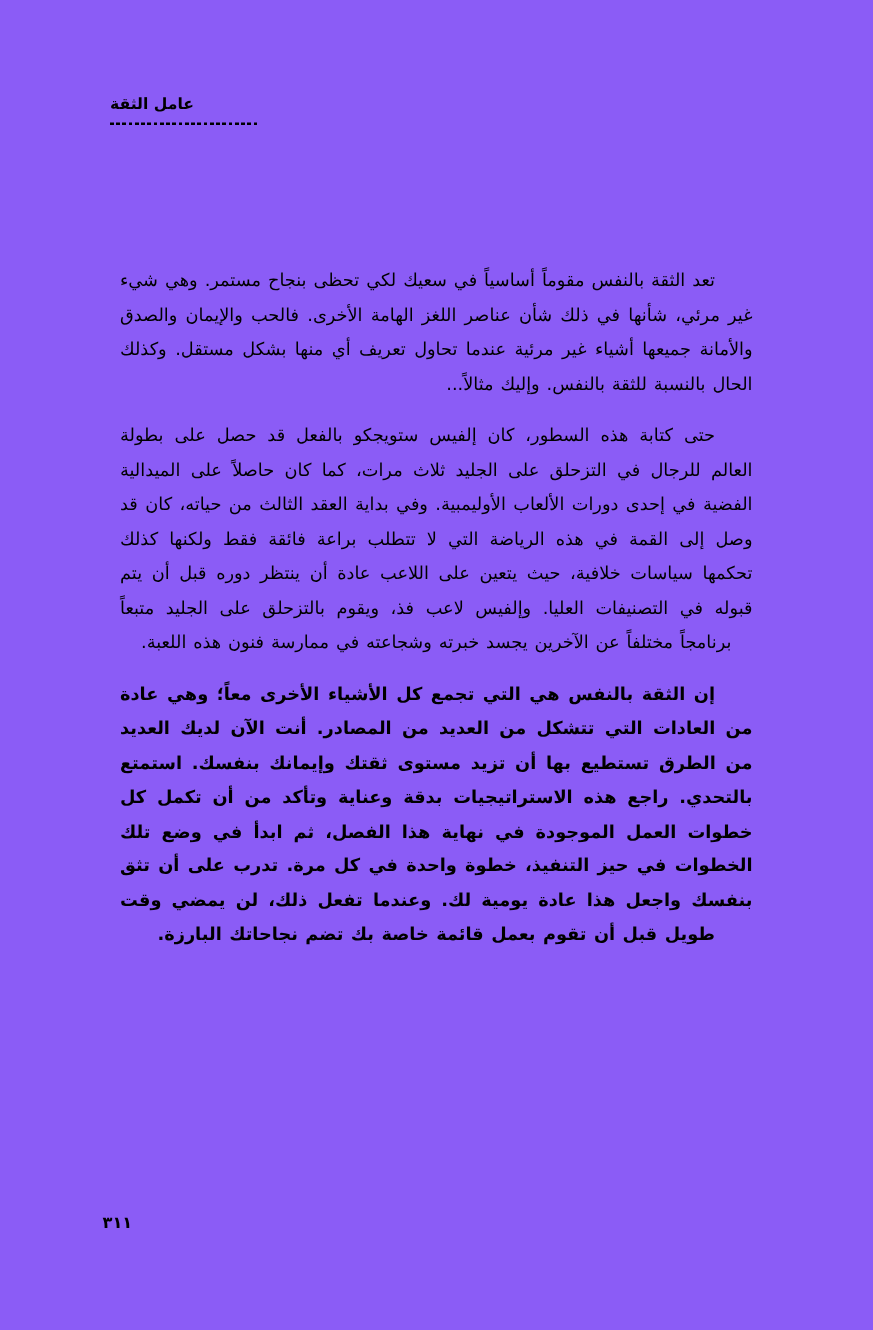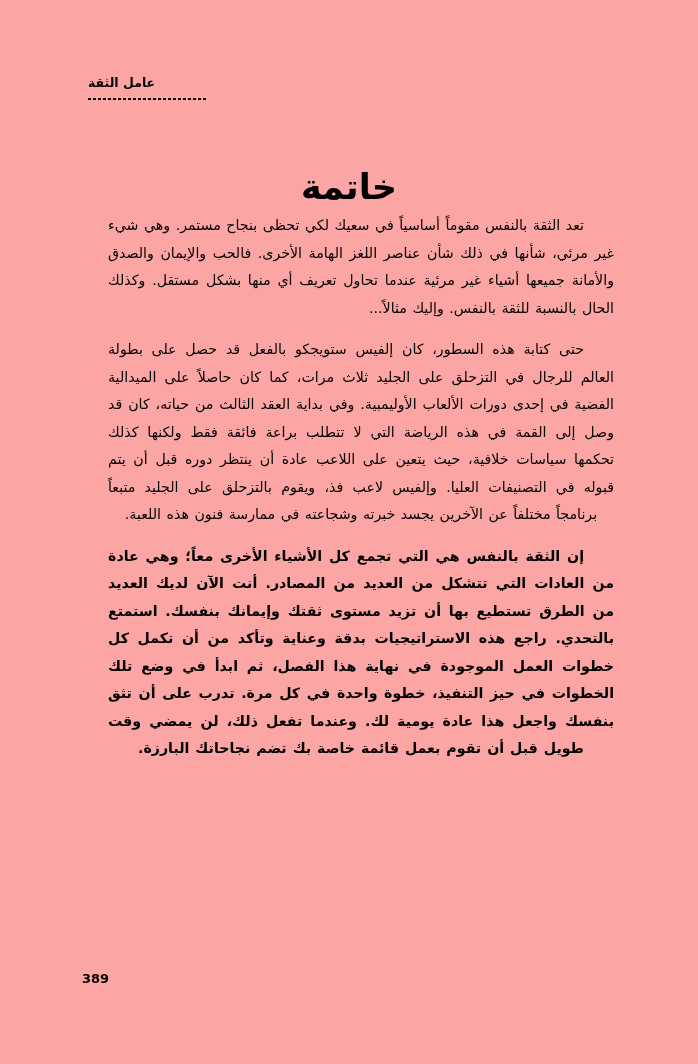--- a/index.html
+++ b/index.html
@@ -5,21 +5,21 @@
   html, body {
     margin: 0;
     padding: 0;
     background: #ffffff;
   }
 
   .page {
     position: relative;
     width: 698px;
     height: 1064px;
-    background: #fca5a5;
+    background: #8b5cf6;
     overflow: hidden;
     font-family: "DejaVu Sans", sans-serif;
     color: #000000;
     box-sizing: border-box;
   }
 
   
   .running-header {
     position: absolute;
     top: 72px;
@@ -67,21 +67,21 @@
     line-height: 1.25;
     letter-spacing: 1px;
     color: #000;
     direction: rtl;
   }
 
   
   .body-block {
     position: absolute;
     top: 212px;
-    right: 84px;
+    right: 96px;
     width: 506px;
     direction: rtl;
     text-align: justify;
     text-align-last: right;
     margin-left: 42px;
   }
 
   .para {
     margin: 0 0 14px 0;
     font-family: "DejaVu Sans", sans-serif;
@@ -118,23 +118,22 @@
 </head>
 <body>
 
 <div class="page">
 
   <div class="running-header">
     <span class="running-header-text">عامل الثقة</span>
   </div>
   <div class="header-rule"></div>
 
-  <h1 class="chapter-title">خاتمة</h1>
 
   <div class="body-block">
     <p class="para end-right">تعد الثقة بالنفس مقوماً أساسياً في سعيك لكي تحظى بنجاح مستمر. وهي شيء غير مرئي، شأنها في ذلك شأن عناصر اللغز الهامة الأخرى. فالحب والإيمان والصدق والأمانة جميعها أشياء غير مرئية عندما تحاول تعريف أي منها بشكل مستقل. وكذلك الحال بالنسبة للثقة بالنفس. وإليك مثالاً...</p>
     <p class="para end-center">حتى كتابة هذه السطور، كان إلفيس ستويجكو بالفعل قد حصل على بطولة العالم للرجال في التزحلق على الجليد ثلاث مرات، كما كان حاصلاً على الميدالية الفضية في إحدى دورات الألعاب الأوليمبية. وفي بداية العقد الثالث من حياته، كان قد وصل إلى القمة في هذه الرياضة التي لا تتطلب براعة فائقة فقط ولكنها كذلك تحكمها سياسات خلافية، حيث يتعين على اللاعب عادة أن ينتظر دوره قبل أن يتم قبوله في التصنيفات العليا. وإلفيس لاعب فذ، ويقوم بالتزحلق على الجليد متبعاً برنامجاً مختلفاً عن الآخرين يجسد خبرته وشجاعته في ممارسة فنون هذه اللعبة.</p>
     <p class="para end-center">إن الثقة بالنفس هي التي تجمع كل الأشياء الأخرى معاً؛ وهي عادة من العادات التي تتشكل من العديد من المصادر. أنت الآن لديك العديد من الطرق تستطيع بها أن تزيد مستوى ثقتك وإيمانك بنفسك. استمتع بالتحدي. راجع هذه الاستراتيجيات بدقة وعناية وتأكد من أن تكمل كل خطوات العمل الموجودة في نهاية هذا الفصل، ثم ابدأ في وضع تلك الخطوات في حيز التنفيذ، خطوة واحدة في كل مرة. تدرب على أن تثق بنفسك واجعل هذا عادة يومية لك. وعندما تفعل ذلك، لن يمضي وقت طويل قبل أن تقوم بعمل قائمة خاصة بك تضم نجاحاتك البارزة.</p>
   </div>
 
-  <div class="folio">389</div>
+  <div class="folio">٣١١</div>
 
 </div>
 
 </body></html>

